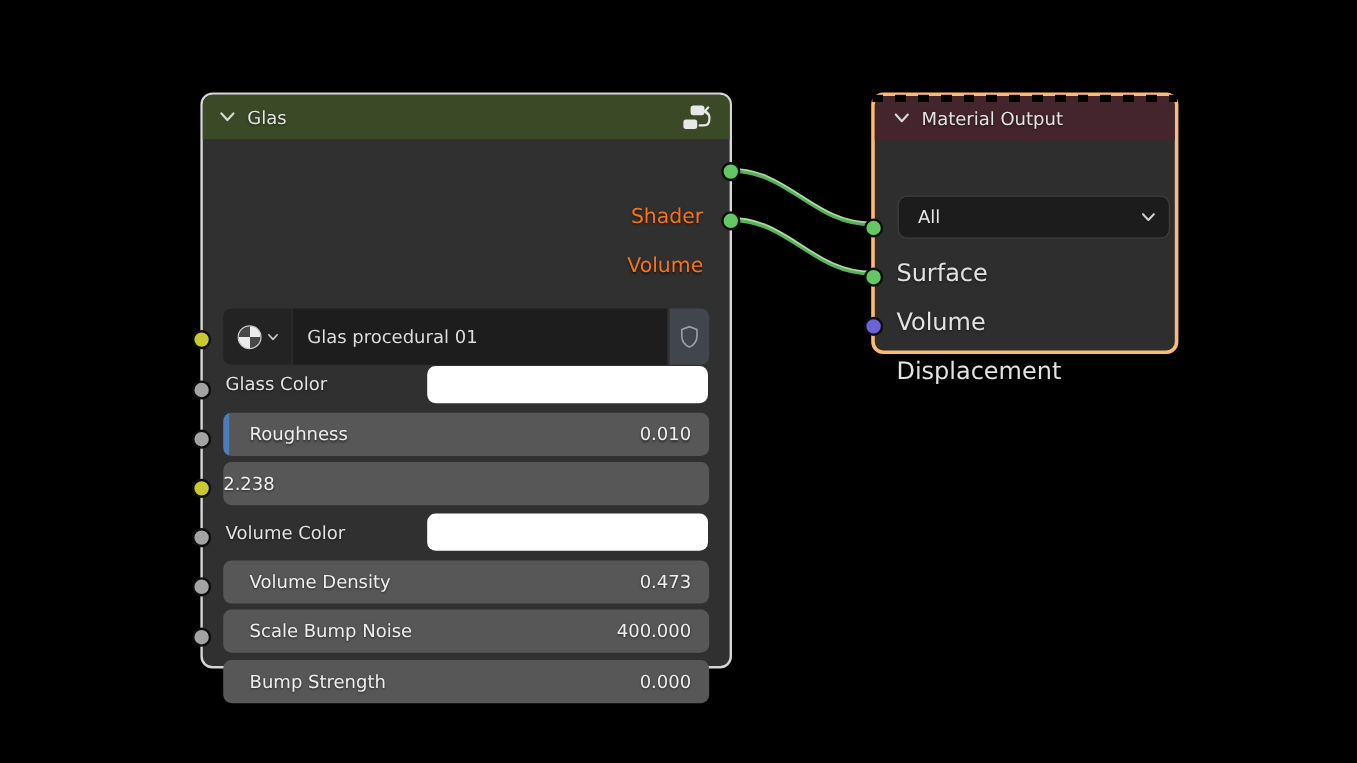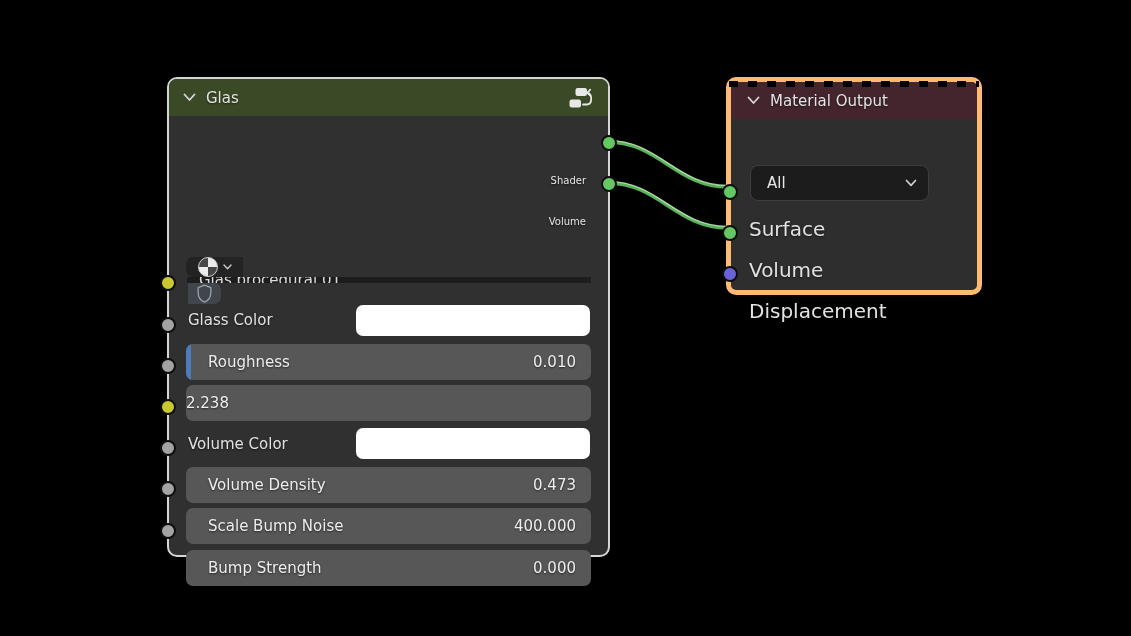--- a/index.html
+++ b/index.html
@@ -29,35 +29,35 @@
   #glas-node {
     left:167px; top:77px; width:443px; height:480px;
     background:#303030; border:2px solid #d5d5d5;
   }
   #glas-node .node-header { background:#3b4a26; }
   #glas-node .node-title { margin-left:10px; }
   .group-icon { position:absolute; right:14px; top:7px; }
 
   .out-label {
     position:absolute; right:22px; height:22px; line-height:22px;
-    font-size:10px; color:#e5e5e5; text-shadow:0 1px 2px rgba(0,0,0,.6);
+    font-size:17px; color:#f97316; text-shadow:0 1px 2px rgba(0,0,0,.6);
   }
 
   
   .socket {
     position:absolute; width:12px; height:12px; border-radius:50%;
     border:2.2px solid #0e0e0e; box-sizing:content-box; z-index:3;
   }
   .socket.green  { background:#63c763; }
   .socket.yellow { background:#c9c92f; }
   .socket.gray   { background:#a3a3a3; }
   .socket.vector { background:#6a63d8; }
 
   
-  .mat-row { position:absolute; top:141px; left:17px; width:405px; height:47px; display:flex;flex-direction:column; }
+  .mat-row { position:absolute; top:141px; left:17px; width:405px; height:47px; display:flex; }
   .mat-icon-btn {
     width:57px; background:#232323; border-radius:7px 0 0 7px;
     display:flex; align-items:center; justify-content:center; gap:5px;
   }
   .sphere-icon {
     width:20px; height:20px; border-radius:50%;
     border:1.5px solid #cfcfcf;
     background:conic-gradient(#ececec 0 90deg,#474747 90deg 180deg,#ececec 180deg 270deg,#474747 270deg 360deg);
   }
   .mat-name {
@@ -89,31 +89,31 @@
   }
   .slider .s-label { flex:1; padding-left:22px; white-space:nowrap; }
   .slider .s-value { padding-right:15px; }
   .slider .fill {
     position:absolute; left:0; top:0; bottom:0; width:5px; background:#4c7cba;
   }
 
   
   #output-node {
     left:726px; top:77px; width:256px; height:218px;
-    background:#2e2e2e; border:5px solid #fdba74;
+    background:#2e2e2e; border:3px solid #fdba74;
   }
   #output-node .node-header { background:#44252e; padding:0 10px 0 16px; }
   #output-node .node-header::before {
     content:""; position:absolute; left:-2px; right:-2px; top:-1px; height:6px;
     background:repeating-linear-gradient(90deg,#000 0 9px,transparent 9px 19px);
   }
   #output-node .node-title { margin-left:10px; }
 
   .dropdown {
-    position:absolute; left:19px; top:46px; width:179px; height:36px;
+    position:absolute; left:19px; top:46px; width:227px; height:36px;
     background:#1c1c1c; border:1px solid #3e3e3e; border-radius:8px;
     display:flex; align-items:center; font-size:15px; color:#e6e6e6;
   }
   .dropdown .dd-value { flex:1; padding-left:16px; }
   .dropdown .dd-chevron { padding-right:11px; display:flex; }
 
   .mo-label {
     position:absolute; left:18px; height:20px; line-height:20px;
     font-size:20px; color:#e2e2e2; text-shadow:0 1px 2px rgba(0,0,0,.55);
   }

